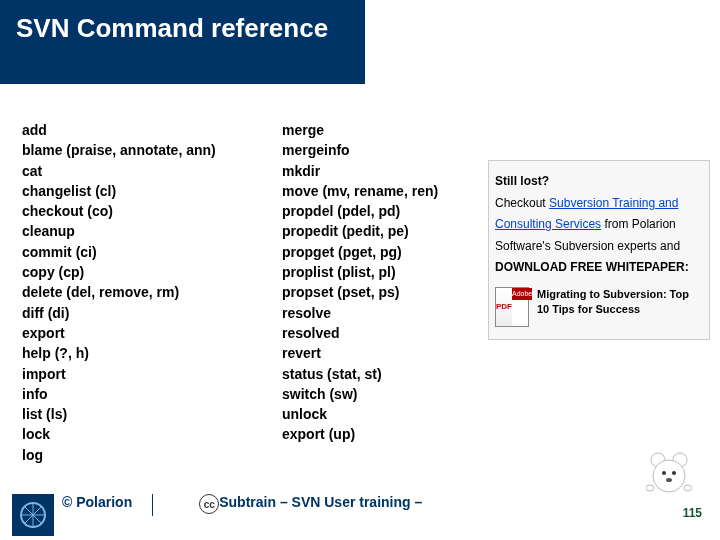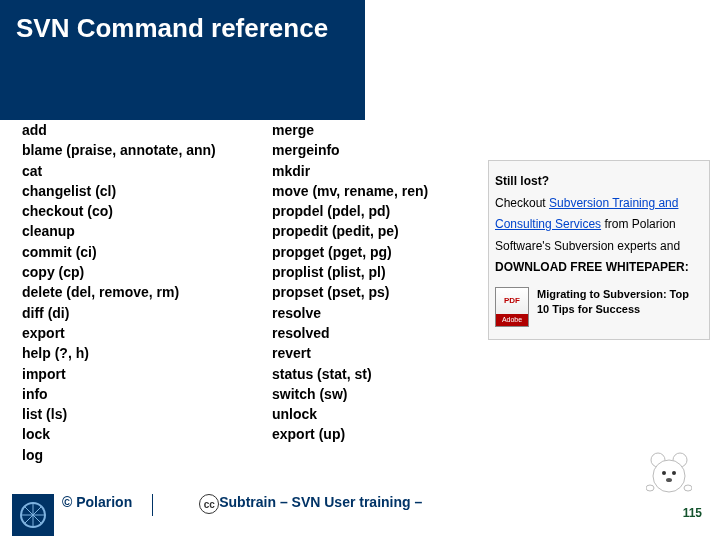--- a/index.html
+++ b/index.html
@@ -6,35 +6,35 @@
   body {
     width: 720px; height: 540px;
     font-family: Arial, Helvetica, sans-serif;
     background: #ffffff;
     position: relative;
     overflow: hidden;
   }
   .title-bar {
     position: absolute;
     left: 0; top: 0;
-    width: 365px; height: 120px;
+    width: 365px; height: 84px;
     background: #003366;
     padding: 12px 16px 0 16px;
   }
   .title-bar h1 {
     color: #ffffff;
     font-size: 26px;
     font-weight: bold;
     line-height: 1.25;
   }
   .cols {
     position: absolute;
     left: 22px; top: 120px;
     display: flex;
-    gap: 20px;
+    gap: 30px;
   }
   .col {
     display: flex;
     flex-direction: column;
     font-size: 14px;
     font-weight: bold;
     color: #000;
     line-height: 1.45;
   }
   .col.col-a { width: 230px; }
@@ -55,21 +55,21 @@
     text-decoration: underline;
   }
   .promo-wp {
     display: flex;
     align-items: flex-start;
     gap: 8px;
     margin-top: 8px;
   }
   .pdf-icon {
     width: 34px; height: 40px;
-    display: flex; flex-direction: column;
+    display: flex; flex-direction: row;
     border: 1px solid #888;
     background: #fff;
     flex-shrink: 0;
   }
   .pdf-top {
     flex: 1; background: linear-gradient(#fff,#eee);
     display:flex;align-items:center;justify-content:center;
     color:#b00;font-size:8px;font-weight:bold;
   }
   .pdf-bot {

